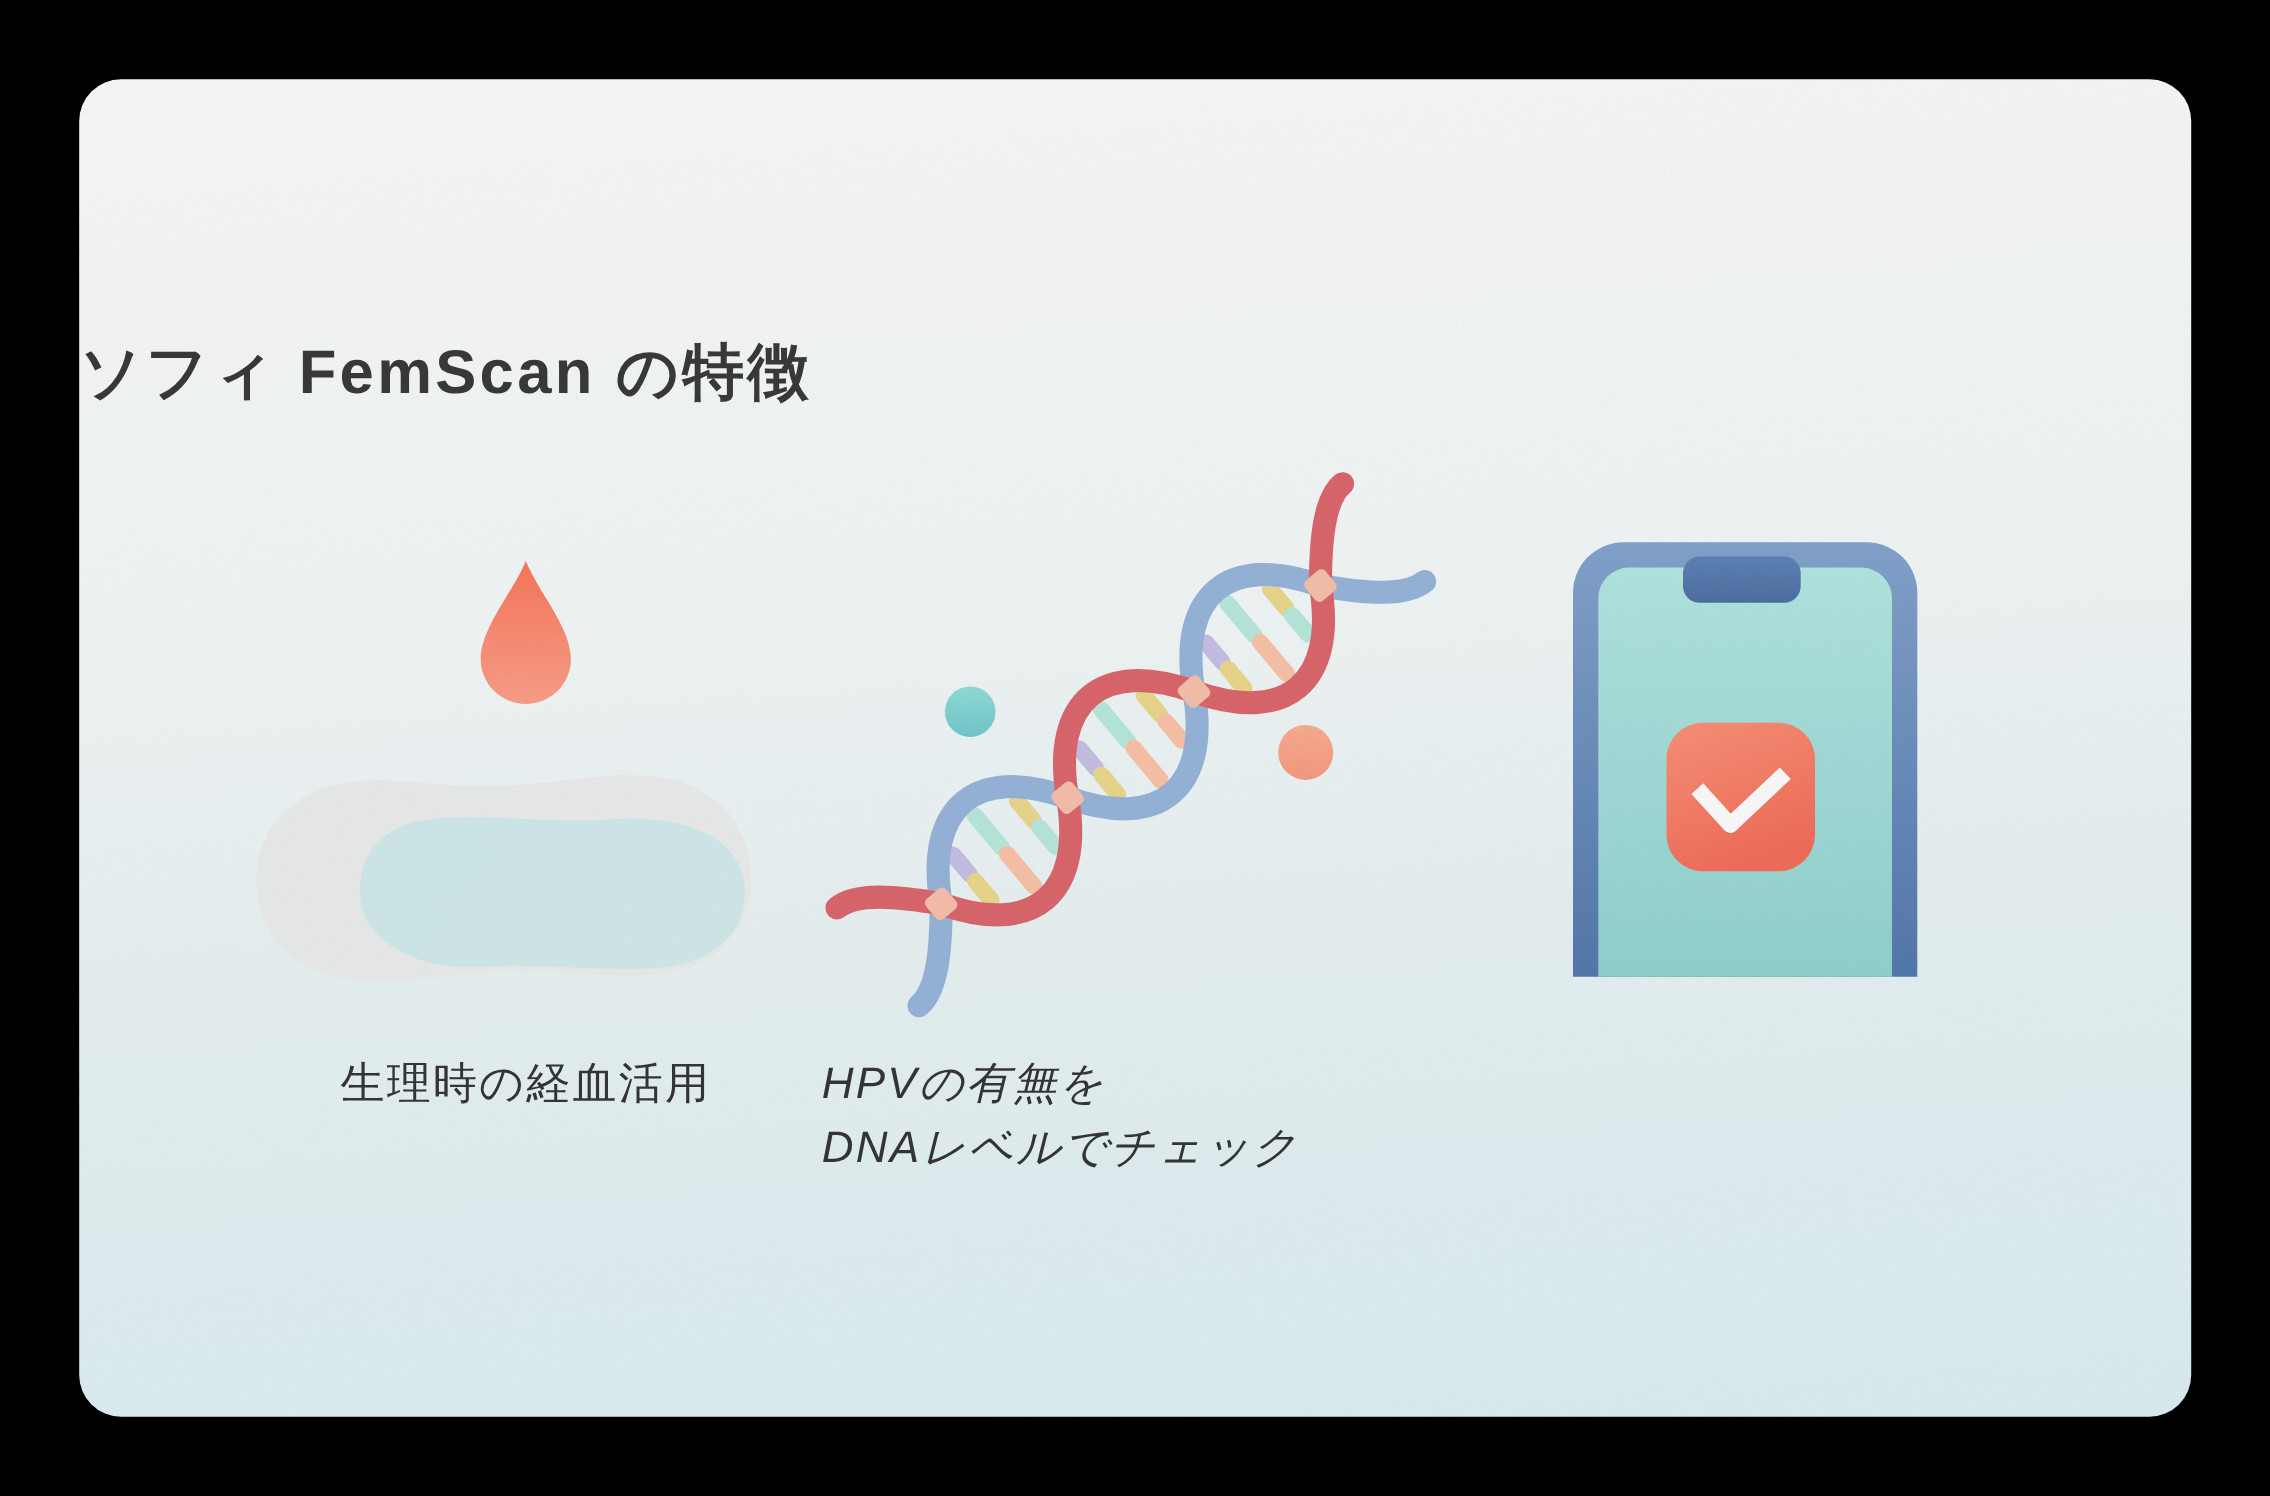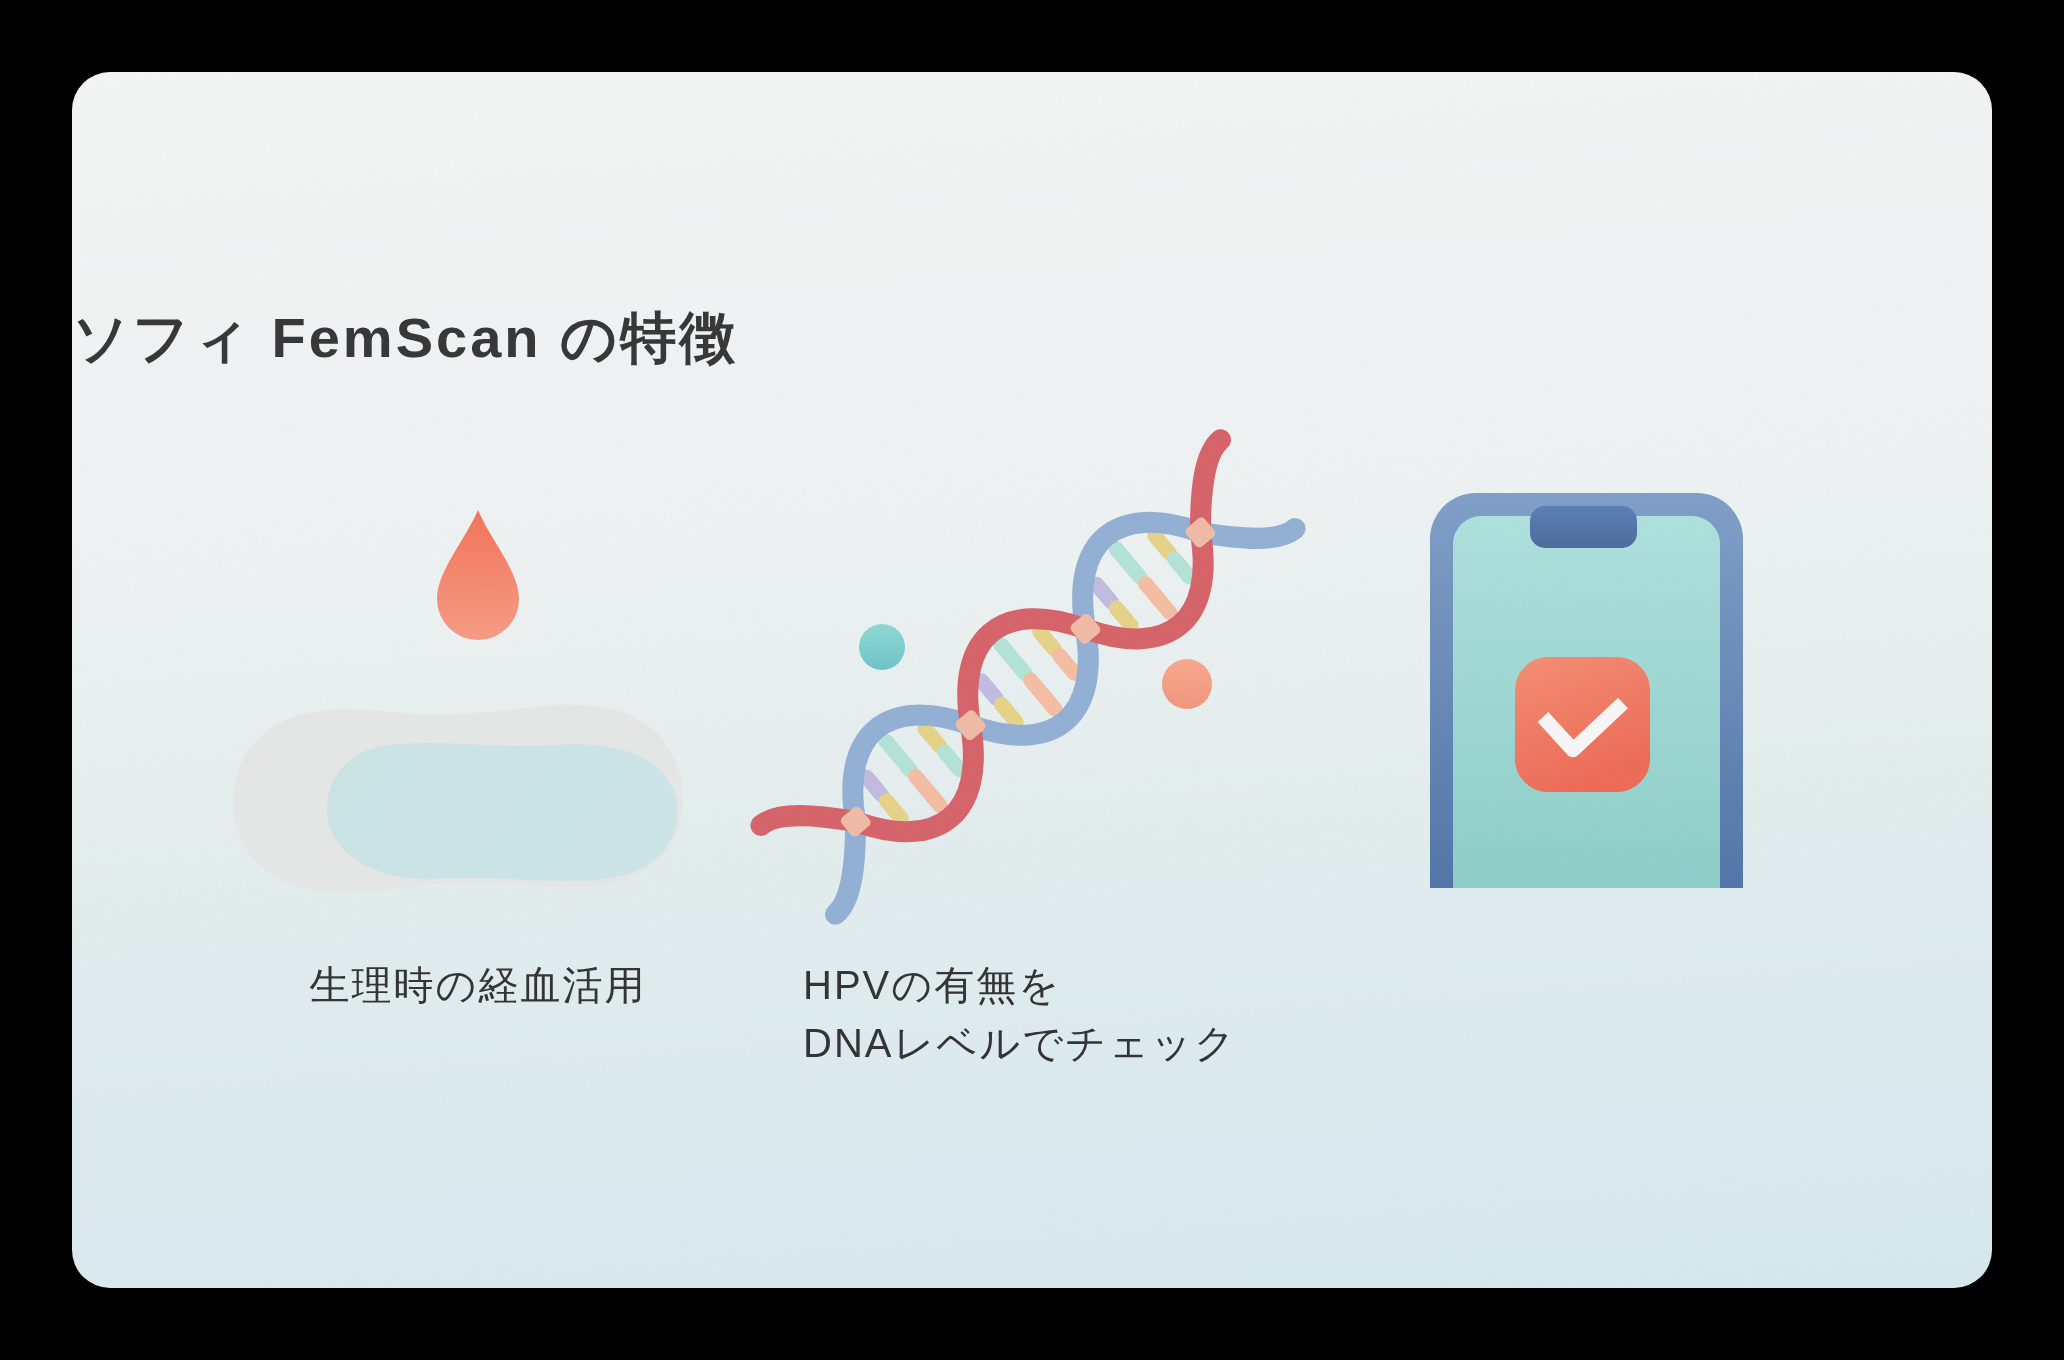--- a/index.html
+++ b/index.html
@@ -182,21 +182,21 @@
         <rect x="106" y="16" width="107" height="42" rx="15" fill="url(#notchGrad)"></rect>
         <rect x="91" y="167" width="135" height="135" rx="33" fill="url(#appGrad)"></rect>
         <path d="M 119,227 L 149,260 L 199,213" fill="none" stroke="#fcfcfc" stroke-width="14.5" stroke-linecap="butt" stroke-linejoin="round"></path>
       </g>
     </svg>
 
     <div class="feature-label" style="left:406px;">
       <span>生理時の経血活用</span>
       <span></span>
     </div>
-    <div class="feature-label" style="left:948px;">
+    <div class="feature-label" style="left:892px;font-style:italic;">
       <span>HPVの有無を</span>
       <span>DNAレベルでチェック</span>
     </div>
 
     <svg class="grain" aria-hidden="true">
       <filter id="noiseF">
         <feTurbulence type="fractalNoise" baseFrequency="0.75" numOctaves="2" stitchTiles="stitch"></feTurbulence>
         <feColorMatrix type="matrix" values="0 0 0 0 0  0 0 0 0 0  0 0 0 0 0  0.35 0.35 0.35 0 0"></feColorMatrix>
       </filter>
       <rect width="100%" height="100%" filter="url(#noiseF)"></rect>

